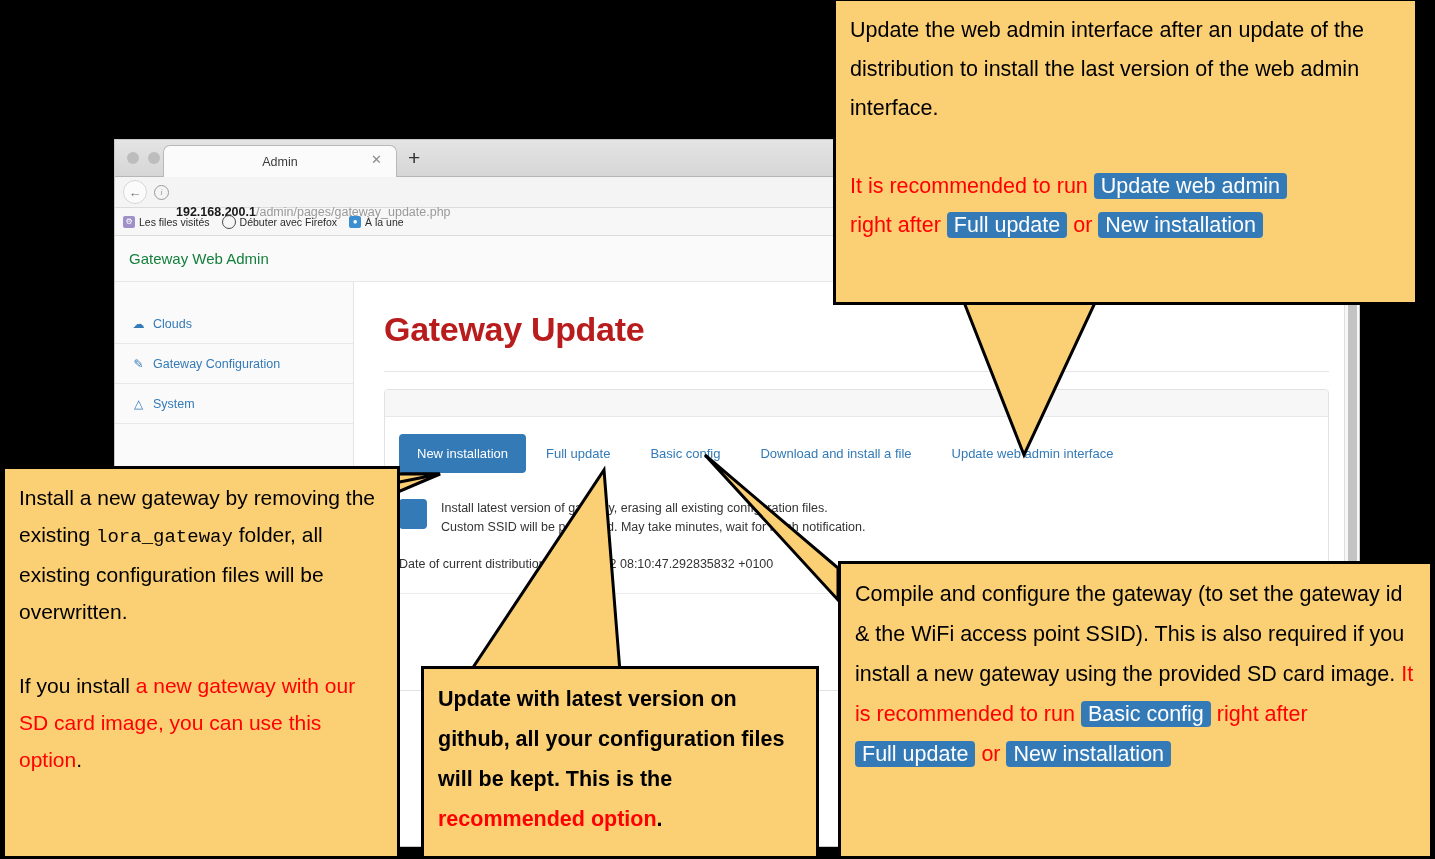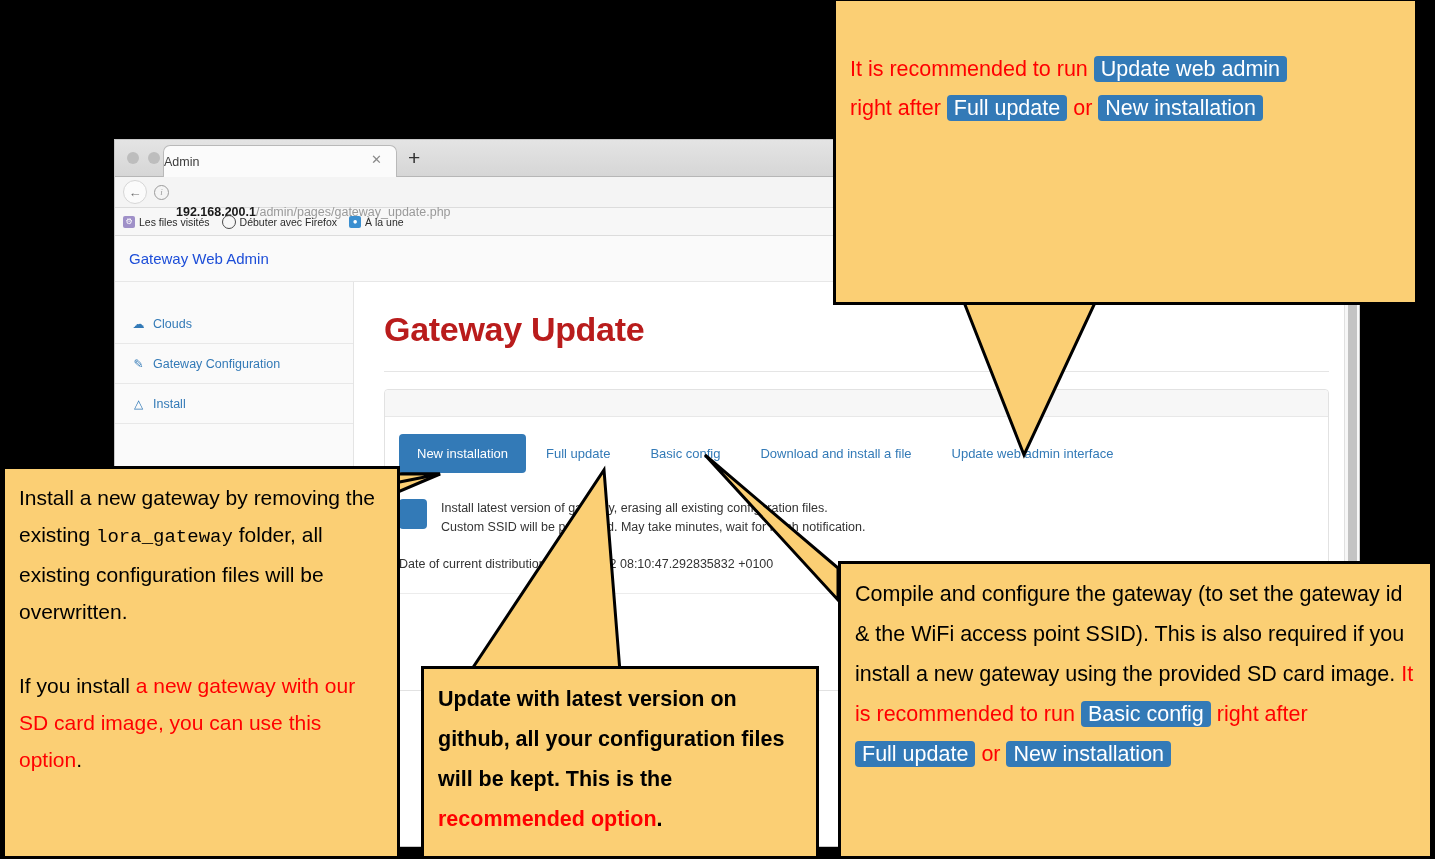--- a/index.html
+++ b/index.html
@@ -23,21 +23,21 @@
     height:36px;background:#dedede;
     background:linear-gradient(#e4e4e4,#d6d6d6);
     position:relative;border-bottom:1px solid #b6b6b6;
   }
   .dots{position:absolute;left:12px;top:12px;display:flex;gap:9px;}
   .dot{width:12px;height:12px;border-radius:50%;background:#bdbdbd;}
   .btab{
     position:absolute;left:48px;top:5px;width:232px;height:31px;
     background:#fbfbfb;border:1px solid #b9b9b9;border-bottom:none;
     border-radius:7px 7px 0 0;
-    display:flex;align-items:center;justify-content:flex-start;
+    display:flex;align-items:center;justify-content:center;
     font-size:12.5px;color:#3c3c3c;
   }
   .btab .xclose{position:absolute;right:14px;top:7px;font-size:13px;color:#8a8a8a;line-height:14px;}
   .newtab{
     position:absolute;left:293px;top:8px;font-size:21px;color:#333;
     line-height:20px;font-weight:300;
   }
 
   .navbar{
     height:30px;background:#f4f4f4;
@@ -67,21 +67,21 @@
   .bmico{width:12px;height:12px;border-radius:2px;flex:0 0 auto;
     display:flex;align-items:center;justify-content:center;font-size:8px;color:#fff;}
   .bmico.folder{background:#9f90c8;}
   .bmico.globe{background:transparent;border:1.4px solid #4a4a4a;border-radius:50%;}
   .bmico.feed{background:#3b8fd0;}
 
   
   .appbar{
     height:45px;background:#fafafa;border-bottom:1px solid #e7e7e7;
     display:flex;align-items:center;padding-left:14px;
-    font-size:15px;color:#1d4ed8;
+    font-size:15px;color:#15803d;
   }
   .pagebody{display:flex;height:604px;}
   .sidebar{width:238px;background:#fafafa;border-right:1px solid #e4e4e4;}
   .sb-spacer{height:22px;}
   .sb-item{
     height:39px;display:flex;align-items:center;gap:7px;
     padding-left:16px;font-size:12.5px;color:#337ab7;
     border-bottom:1px solid #e8e8e8;
   }
   .sb-item:first-of-type{border-top:1px solid #e8e8e8;}
@@ -195,21 +195,21 @@
         <div class="sb-item">
           <span class="sb-ico">☁</span>
           <span>Clouds</span>
         </div>
         <div class="sb-item">
           <span class="sb-ico">✎</span>
           <span>Gateway Configuration</span>
         </div>
         <div class="sb-item">
           <span class="sb-ico">△</span>
-          <span>Install</span>
+          <span>System</span>
         </div>
       </div>
 
       <div class="content">
         <h1 class="pagetitle">Gateway Update</h1>
         <hr class="hrule">
 
         <div class="panel">
           <div class="panel-head"></div>
 
@@ -252,20 +252,21 @@
       <polygon points="838,600 838,568 705,455" fill="#fbcf74" stroke="#000" stroke-width="3"></polygon>
 
       <polygon points="470,672 620,672 604,470" fill="#fbcf74" stroke="#000" stroke-width="3"></polygon>
 
       <polygon points="4,474 4,660 440,474" fill="#fbcf74" stroke="#000" stroke-width="3"></polygon>
       <polygon points="6,560 6,474 440,474" fill="#fbcf74" stroke="#000" stroke-width="3"></polygon>
     </svg>
   </div>
 
   <div class="callout" style="left:833px;top:-2px;width:585px;height:307px;line-height:39px;">
+    <div>Update the web admin interface after an update of the distribution to install the last version of the web admin interface.</div>
     <div class="gap"></div>
     <div>
       <span class="red">It is recommended to run</span>
       <span class="chip">Update web admin</span><br>
       <span class="red">right after</span>
       <span class="chip">Full update</span>
       <span class="red">or</span>
       <span class="chip">New installation</span>
     </div>
   </div>

